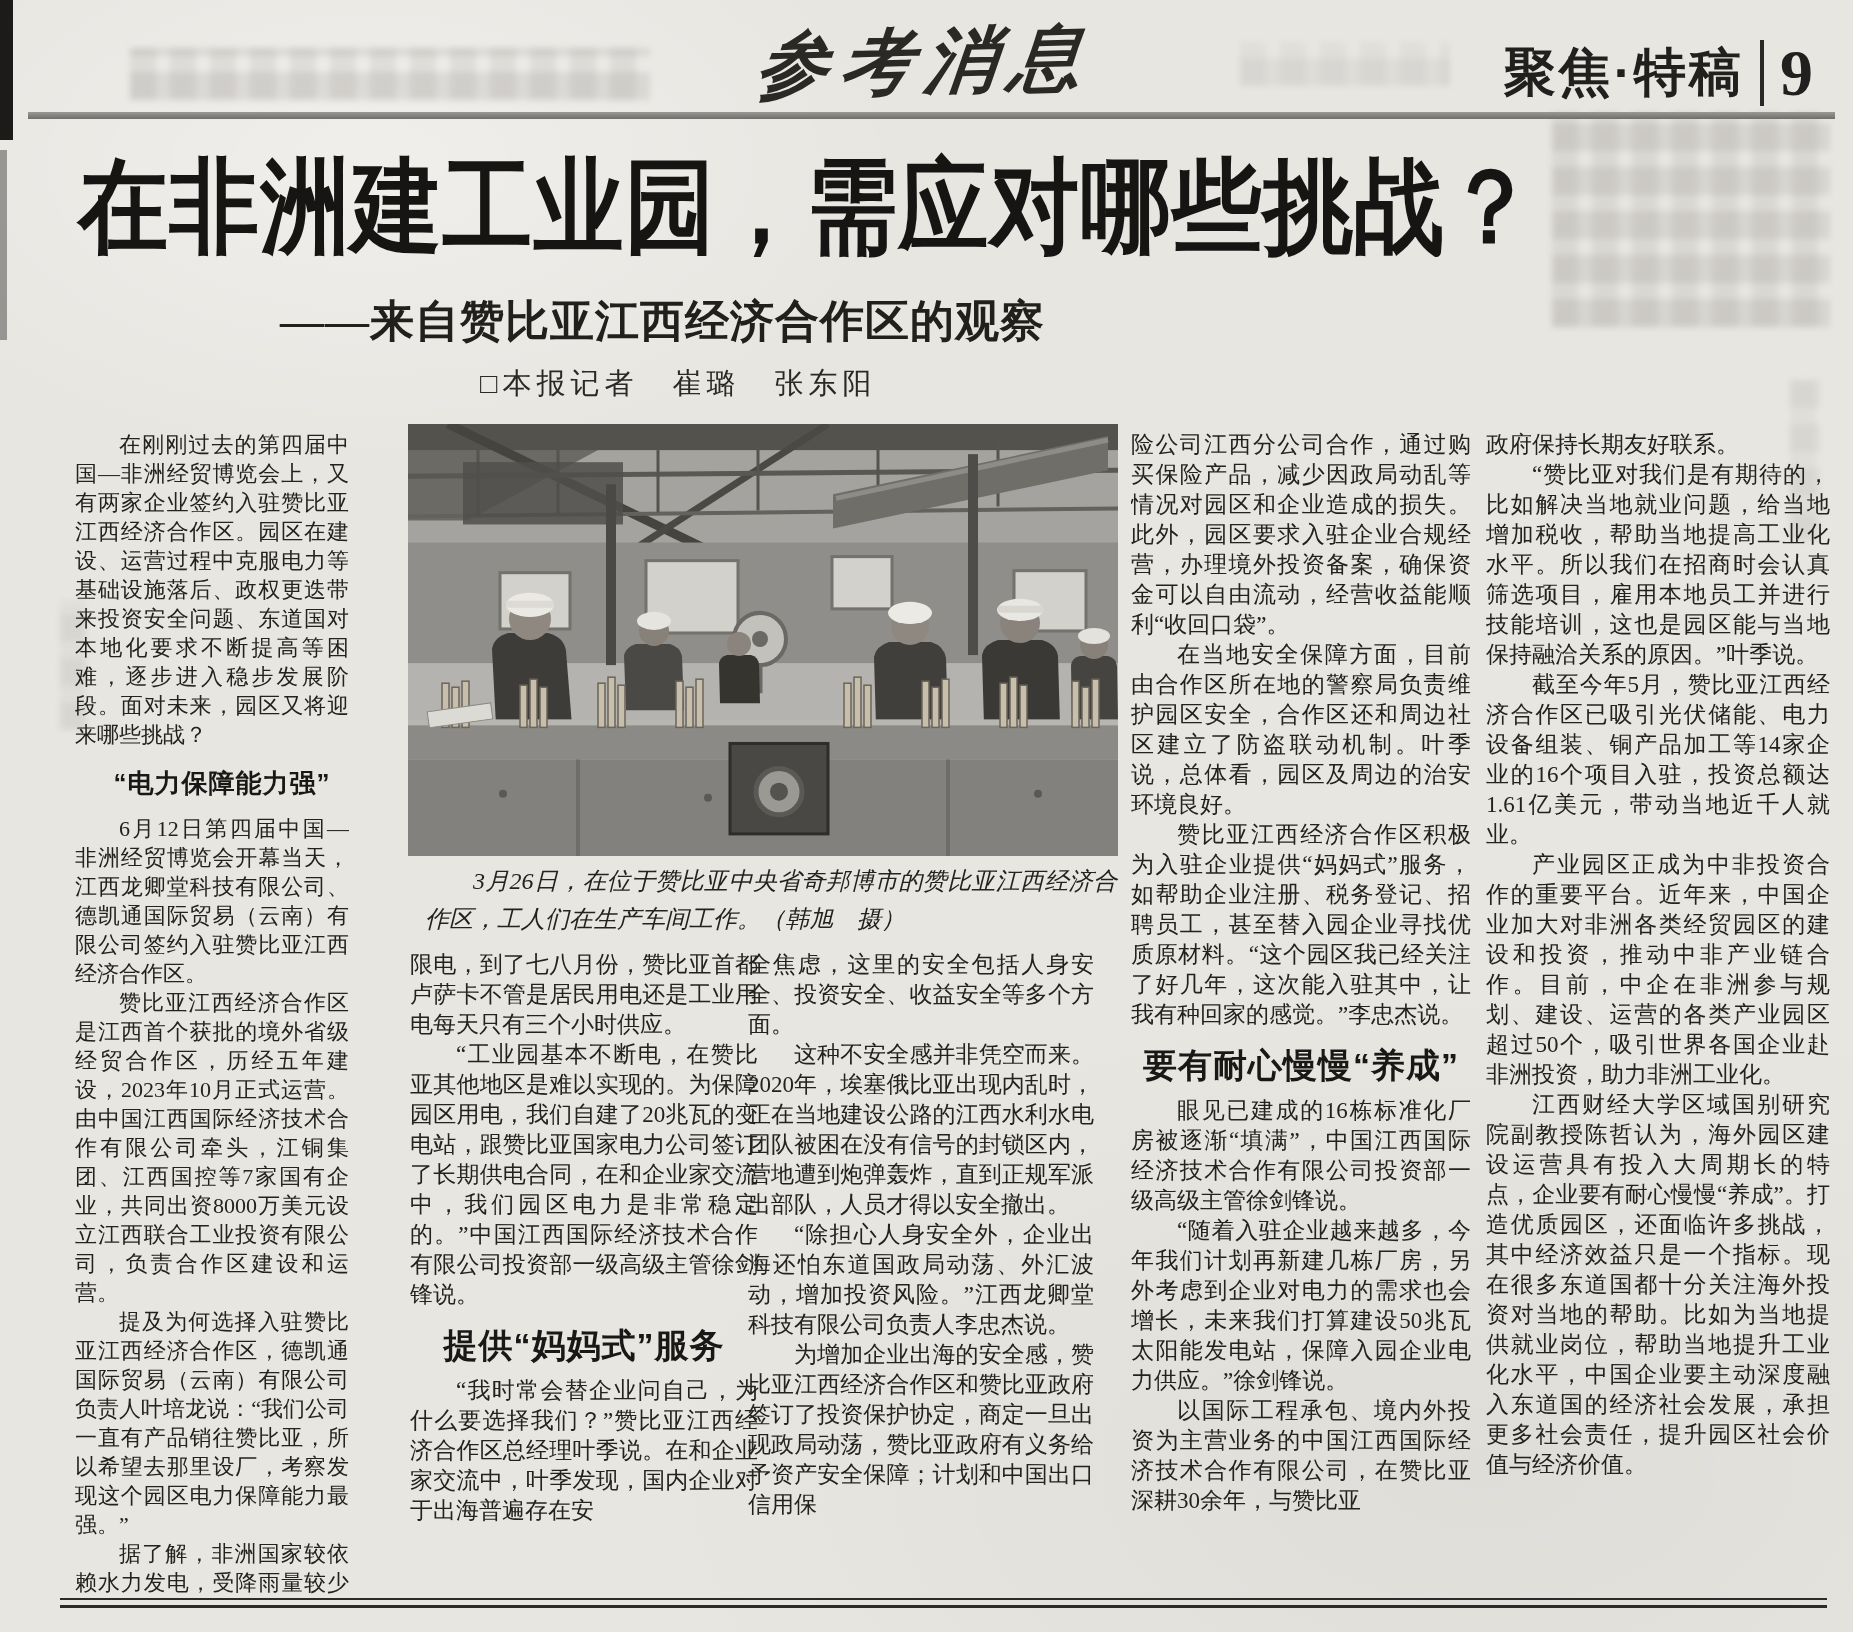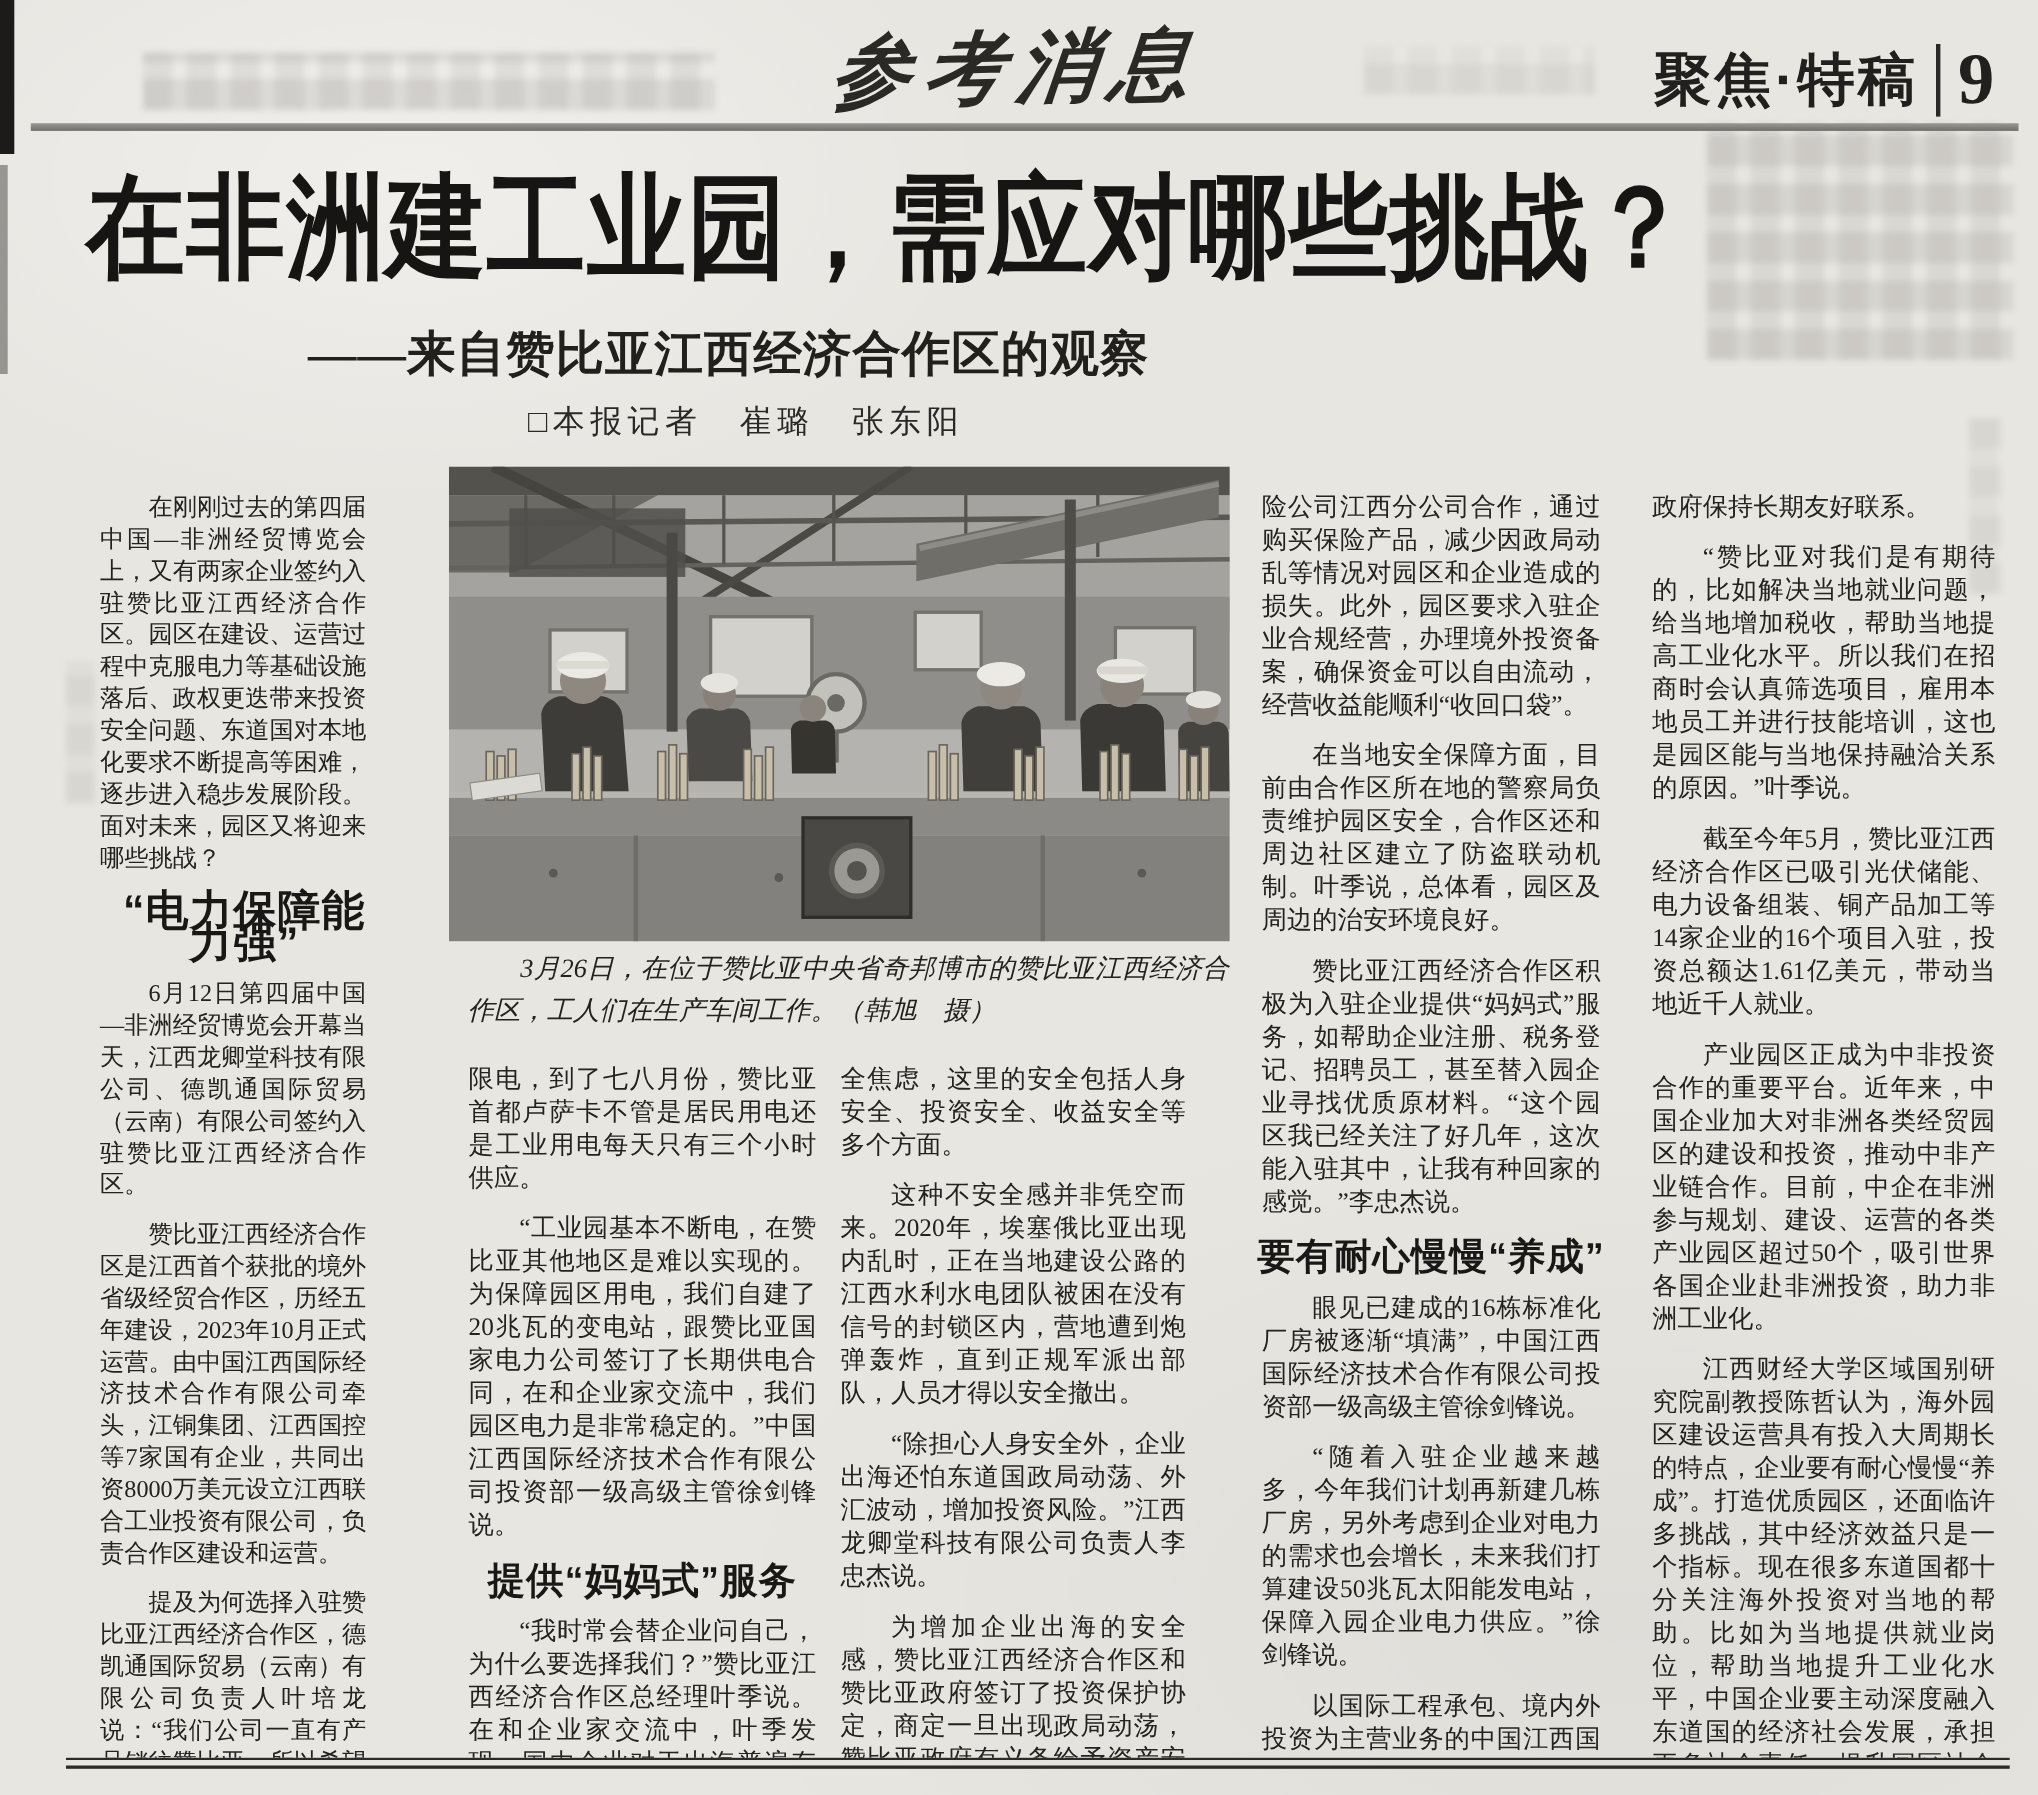--- a/index.html
+++ b/index.html
@@ -30,28 +30,28 @@
     color:#161513;letter-spacing:1px;transform:scale(0.98,1.12);transform-origin:center top;white-space:nowrap;
   }
   .subtitle{position:absolute;left:280px;top:292px;width:1130px;text-align:left;font-size:44px;font-weight:bold;color:#21201d;letter-spacing:1px;}
   .byline{position:absolute;left:480px;top:364px;width:940px;text-align:left;font-size:29px;letter-spacing:5px;color:#2a2927;}
   
   .photo-wrap{position:absolute;left:408px;top:424px;width:710px;height:432px;overflow:hidden;}
   .photo-wrap svg{display:block;width:100%;height:100%;}
   .caption{position:absolute;left:425px;top:862px;width:692px;font-size:24px;line-height:38px;font-style:italic;color:#23221f;text-indent:2em;text-align:justify;}
   
   .col{position:absolute;font-size:23px;line-height:30px;text-align:justify;color:#23221f;overflow:hidden;}
-  .col p{margin:16px;text-indent:2em;}
+  .col p{margin:0;text-indent:2em;}
   .col p.cont{text-indent:0;}
   .colhead{
     font-family:"Liberation Sans","DejaVu Sans",sans-serif;font-weight:900;text-align:center;
     font-size:34px;margin:20px 0 16px;letter-spacing:1px;color:#191816;
   }
   #col1{left:75px;top:430px;width:274px;height:1168px;font-size:22px;line-height:29px;}
-  #col1 .colhead{font-size:39px;margin-left:20px;}
+  #col1 .colhead{font-size:26px;margin-left:20px;}
   #col2{left:410px;top:950px;width:348px;height:648px;}
   #col3{left:748px;top:950px;width:346px;height:648px;}
   #col4{left:1131px;top:430px;width:340px;height:1168px;}
   #col5{left:1486px;top:430px;width:344px;height:1168px;}
   
   .bottom-rule{position:absolute;left:60px;right:26px;top:1598px;height:5px;border-top:2px solid #2c2b29;border-bottom:3px solid #2c2b29;}
   .ghost{position:absolute;filter:blur(3px);opacity:.55;pointer-events:none;
     background:
       repeating-linear-gradient(0deg, rgba(75,74,70,.20) 0 28px, transparent 28px 44px),
       repeating-linear-gradient(90deg, rgba(75,74,70,.16) 0 26px, transparent 26px 40px);}

